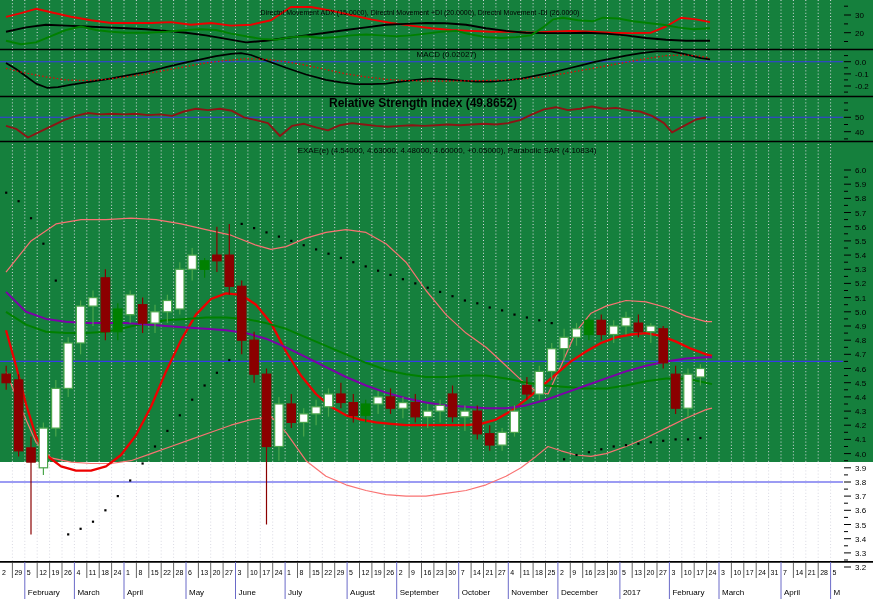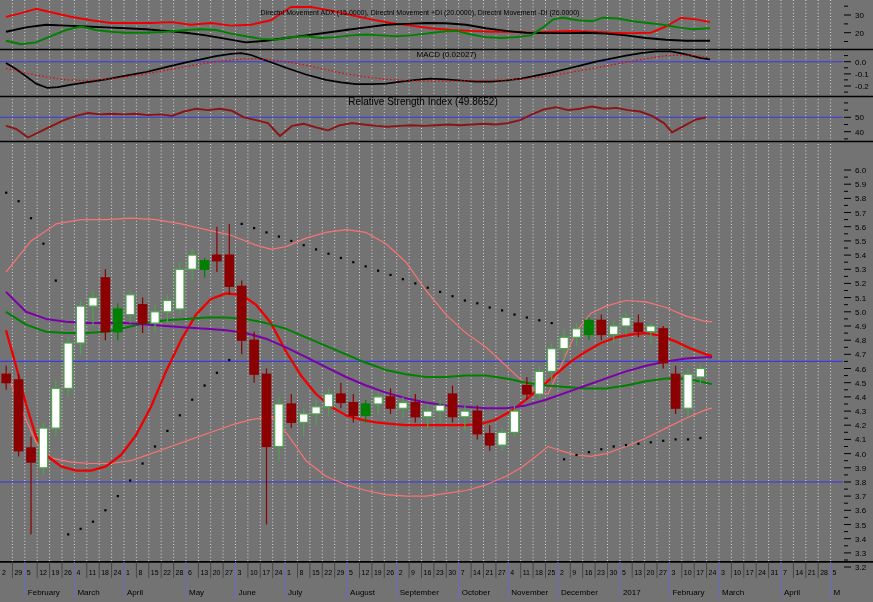--- a/index.html
+++ b/index.html
@@ -1,25 +1,25 @@
 <!DOCTYPE html>
 <html><head>
 <meta charset="utf-8">
 <style>
   html,body{margin:0;padding:0;background:#ffffff;}
   body{width:873px;height:602px;overflow:hidden;position:relative;
        font-family:"Liberation Sans",sans-serif;}
-  #stage{position:relative;width:873px;height:602px;background:#737373;}
+  #stage{position:relative;width:873px;height:462px;background:#15803d;}
   svg{position:absolute;left:0;top:0;}
   svg text{font-family:"Liberation Sans",sans-serif;}
   .panel-title{position:absolute;transform:translateX(-50%);color:#000;
                white-space:nowrap;pointer-events:none;z-index:5;background:transparent;}
   .t-dmi{left:420px;top:9px;font-size:7px;}
   .t-macd{left:424px;top:50px;font-size:8px;padding-left:45px;}
-  .t-rsi{left:423px;top:96px;font-size:10px;}
+  .t-rsi{left:423px;top:96px;font-size:12px;font-weight:bold;}
   .t-price{left:447px;top:146px;font-size:8px;}
 </style>
 </head>
 <body>
 
 <div id="stage">
   <svg id="chart" width="873" height="602" viewBox="0 0 873 602">
       <defs>
         <clipPath id="c1">
           <rect x="0" y="0" width="843" height="49.5"></rect>
@@ -550,13 +550,14 @@
       <text x="807.8" y="575" font-size="7" fill="#000000">21</text>
       <line x1="818.2" y1="562" x2="818.2" y2="578" stroke="#3c3c3c" stroke-width="0.8"></line>
       <text x="820.2" y="575" font-size="7" fill="#000000">28</text>
       <line x1="830.6" y1="562" x2="830.6" y2="599" stroke="#6a6ac8" stroke-width="1"></line>
       <text x="833.6" y="595" font-size="8" fill="#000000">M</text>
       <text x="832.6" y="575" font-size="7" fill="#000000">5</text>
     </svg>
   <div class="panel-title t-dmi">Directnl Movement ADX (15.0000), Directnl Movement +DI (20.0000), Directnl Movement -DI (26.0000)</div>
   <div class="panel-title t-macd">MACD (0.02027)</div>
   <div class="panel-title t-rsi">Relative Strength Index (49.8652)</div>
+  <div class="panel-title t-price">EXAE(e) (4.54000, 4.63000, 4.48000, 4.60000, +0.05000), Parabolic SAR (4.10834)</div>
 </div>
 
 </body></html>

